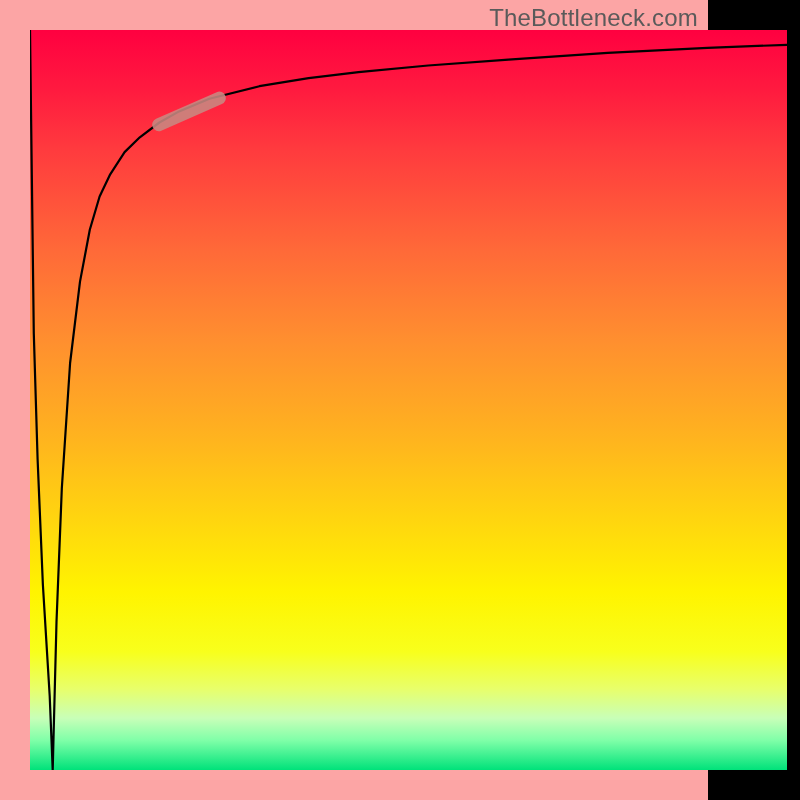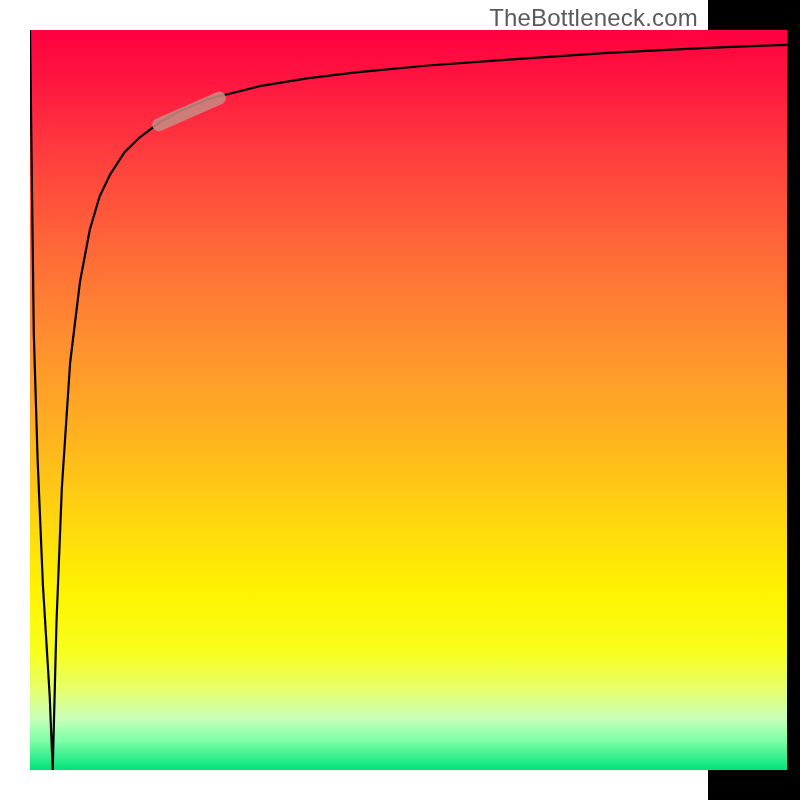--- a/index.html
+++ b/index.html
@@ -8,21 +8,21 @@
     width: 800px;
     height: 800px;
     overflow: hidden;
     background: #000;
     font-family: Arial, Helvetica, sans-serif;
   }
   .frame {
     width: 708px;
     height: 800px;
     position: relative;
-    background: #ffffff;
+    background: #fca5a5;
   }
   .plotarea {
     position: absolute;
     left: 30px;
     top: 30px;
     width: 757px;
     height: 740px;
     overflow: hidden;
   }
   .gradient {

